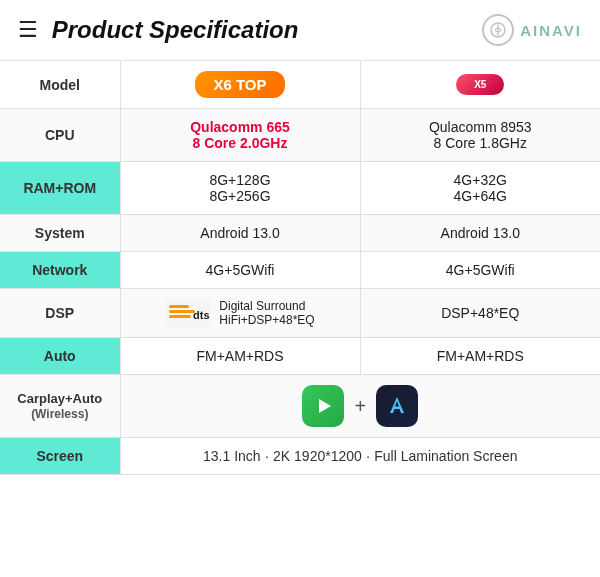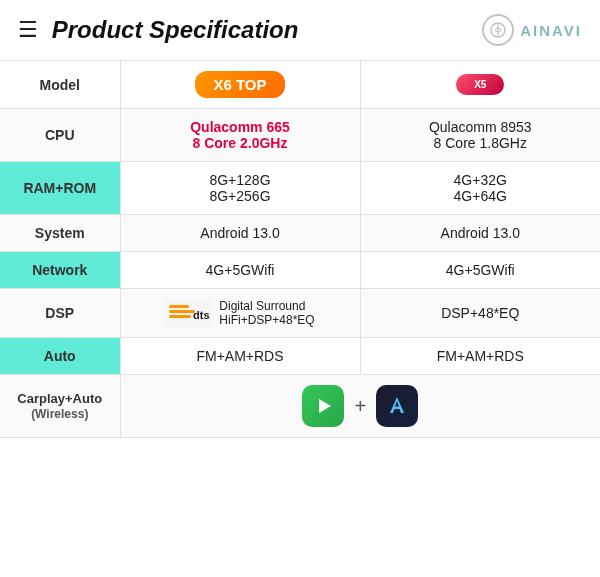--- a/index.html
+++ b/index.html
@@ -283,15 +283,19 @@
           <svg width="26" height="26" viewBox="0 0 26 26">
 
             <path d="M13 4 L20 20 L17 20 L15.5 16 L10.5 16 L9 20 L6 20 Z" fill="#4fc3f7" stroke="none"></path>
             <path d="M11 13.5 L13 8 L15 13.5 Z" fill="#1a1a2e"></path>
           </svg>
         </div>
       </div>
     </td>
   </tr>
 
+  <tr>
+    <td class="col-label">Screen</td>
+    <td colspan="2" class="col-span-2">13.1 Inch · 2K 1920*1200 · Full Lamination Screen</td>
+  </tr>
 
 </tbody>
   </table>
 
 </body></html>

